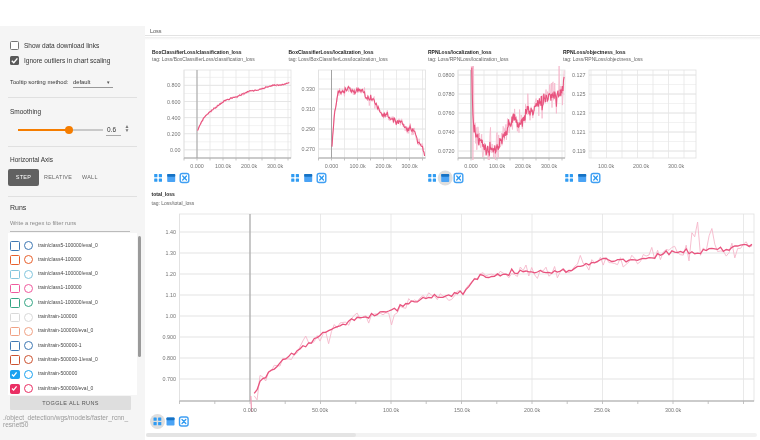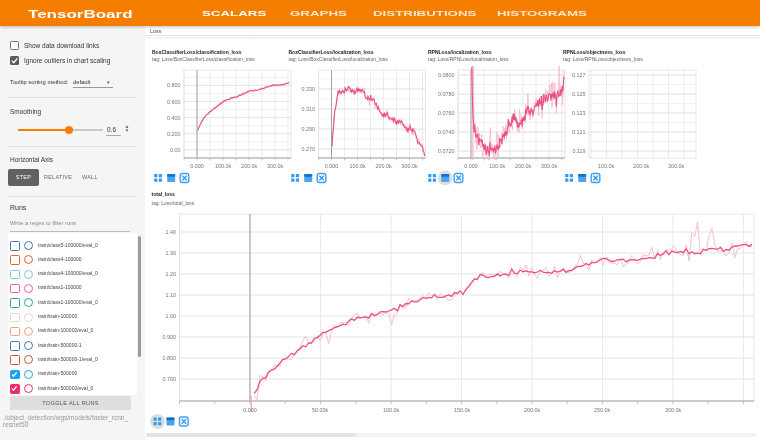--- a/index.html
+++ b/index.html
@@ -14,27 +14,20 @@
 .ax{font-size:5.4px;fill:#757575}
 .ct{font-size:5px;font-weight:bold;fill:#1a1a1a}
 .cs{font-size:5px;fill:#666}
 .cb{position:absolute;left:10px;width:9.5px;height:9.5px;border:1.5px solid;border-radius:1.5px;background:#fff}
 .circ{position:absolute;left:23.5px;width:9px;height:9px;border:1.5px solid;border-radius:50%;background:#fff}
 .rlab{position:absolute;left:38px;font-size:5px;color:#444}
 .divider{position:absolute;left:8px;width:129px;border-top:1px solid #e0e0e0}
 .sbtxt{position:absolute;color:#333}
 </style></head><body>
 <div id="wrap">
-<div class="header">
-  <div class="logo">TensorBoard</div>
-  <div class="tab on" style="left:202px">SCALARS</div>
-  <div class="tab" style="left:290px">GRAPHS</div>
-  <div class="tab" style="left:373px">DISTRIBUTIONS</div>
-  <div class="tab" style="left:497px">HISTOGRAMS</div>
-</div>
 <div class="sidebar">
   <div class="sbtxt" style="left:10px;top:15px;width:9px;height:9px;border:1.2px solid #757575;border-radius:1.5px;background:#fff"></div>
   <div class="sbtxt" style="left:24px;top:16px;font-size:6.5px">Show data download links</div>
   <div class="sbtxt" style="left:10px;top:30px;width:9px;height:9px;border-radius:1.5px;background:#5a5a5a">
     <svg width="9" height="9" viewBox="0 0 10 10">
           <path d="M2 5.2 L4.2 7.4 L8.2 2.6" stroke="#fff" stroke-width="1.6" fill="none"></path>
         </svg></div>
   <div class="sbtxt" style="left:24px;top:31px;font-size:6.5px">Ignore outliers in chart scaling</div>
   <div class="sbtxt" style="left:10px;top:53px;font-size:5.8px">Tooltip sorting method:</div>
   <div class="sbtxt" style="left:73px;top:53px;font-size:5.8px;width:40px;border-bottom:1px solid #999;padding-bottom:2px">default</div>

